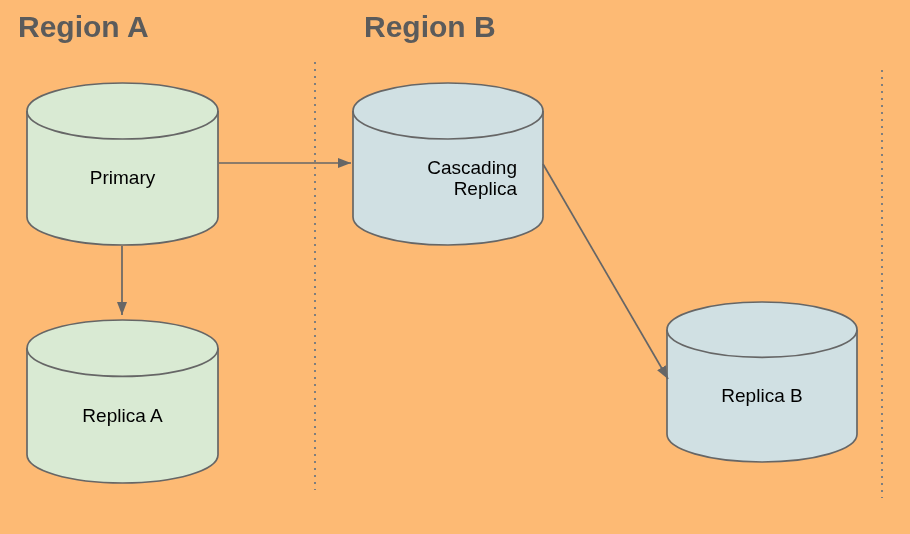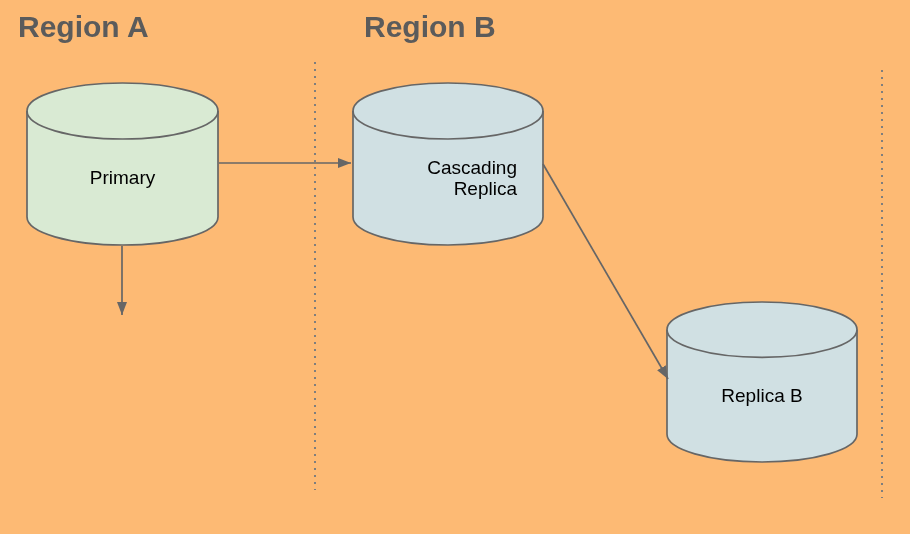--- a/index.html
+++ b/index.html
@@ -75,20 +75,27 @@
   <div class="divider div-b"></div>
 
   <div class="node" style="left:27px; top:83px; width:191px; height:162px;">
     <svg viewBox="0 0 191 162" preserveAspectRatio="none" aria-hidden="true">
       <path class="cyl-body" d="M 0 28 L 0 134 C 0 149.5 42.7 162 95.5 162 C 148.3 162 191 149.5 191 134 L 191 28 C 191 12.5 148.3 0 95.5 0 C 42.7 0 0 12.5 0 28 Z" fill="#d9ead3"></path>
       <path class="cyl-toparc" d="M 0 28 C 0 43.5 42.7 56 95.5 56 C 148.3 56 191 43.5 191 28"></path>
     </svg>
     <div class="node-label">Primary</div>
   </div>
 
+  <div class="node" style="left:27px; top:320px; width:191px; height:163px;">
+    <svg viewBox="0 0 191 162" preserveAspectRatio="none" aria-hidden="true">
+      <path class="cyl-body" d="M 0 28 L 0 134 C 0 149.5 42.7 162 95.5 162 C 148.3 162 191 149.5 191 134 L 191 28 C 191 12.5 148.3 0 95.5 0 C 42.7 0 0 12.5 0 28 Z" fill="#d9ead3"></path>
+      <path class="cyl-toparc" d="M 0 28 C 0 43.5 42.7 56 95.5 56 C 148.3 56 191 43.5 191 28"></path>
+    </svg>
+    <div class="node-label">Replica A</div>
+  </div>
 
   <div class="node" style="left:353px; top:83px; width:190px; height:162px;">
     <svg viewBox="0 0 191 162" preserveAspectRatio="none" aria-hidden="true">
       <path class="cyl-body" d="M 0 28 L 0 134 C 0 149.5 42.7 162 95.5 162 C 148.3 162 191 149.5 191 134 L 191 28 C 191 12.5 148.3 0 95.5 0 C 42.7 0 0 12.5 0 28 Z" fill="#d0e0e3"></path>
       <path class="cyl-toparc" d="M 0 28 C 0 43.5 42.7 56 95.5 56 C 148.3 56 191 43.5 191 28"></path>
     </svg>
     <div class="node-label">Cascading Replica</div>
   </div>
 
   <div class="node" style="left:667px; top:302px; width:190px; height:160px;">

